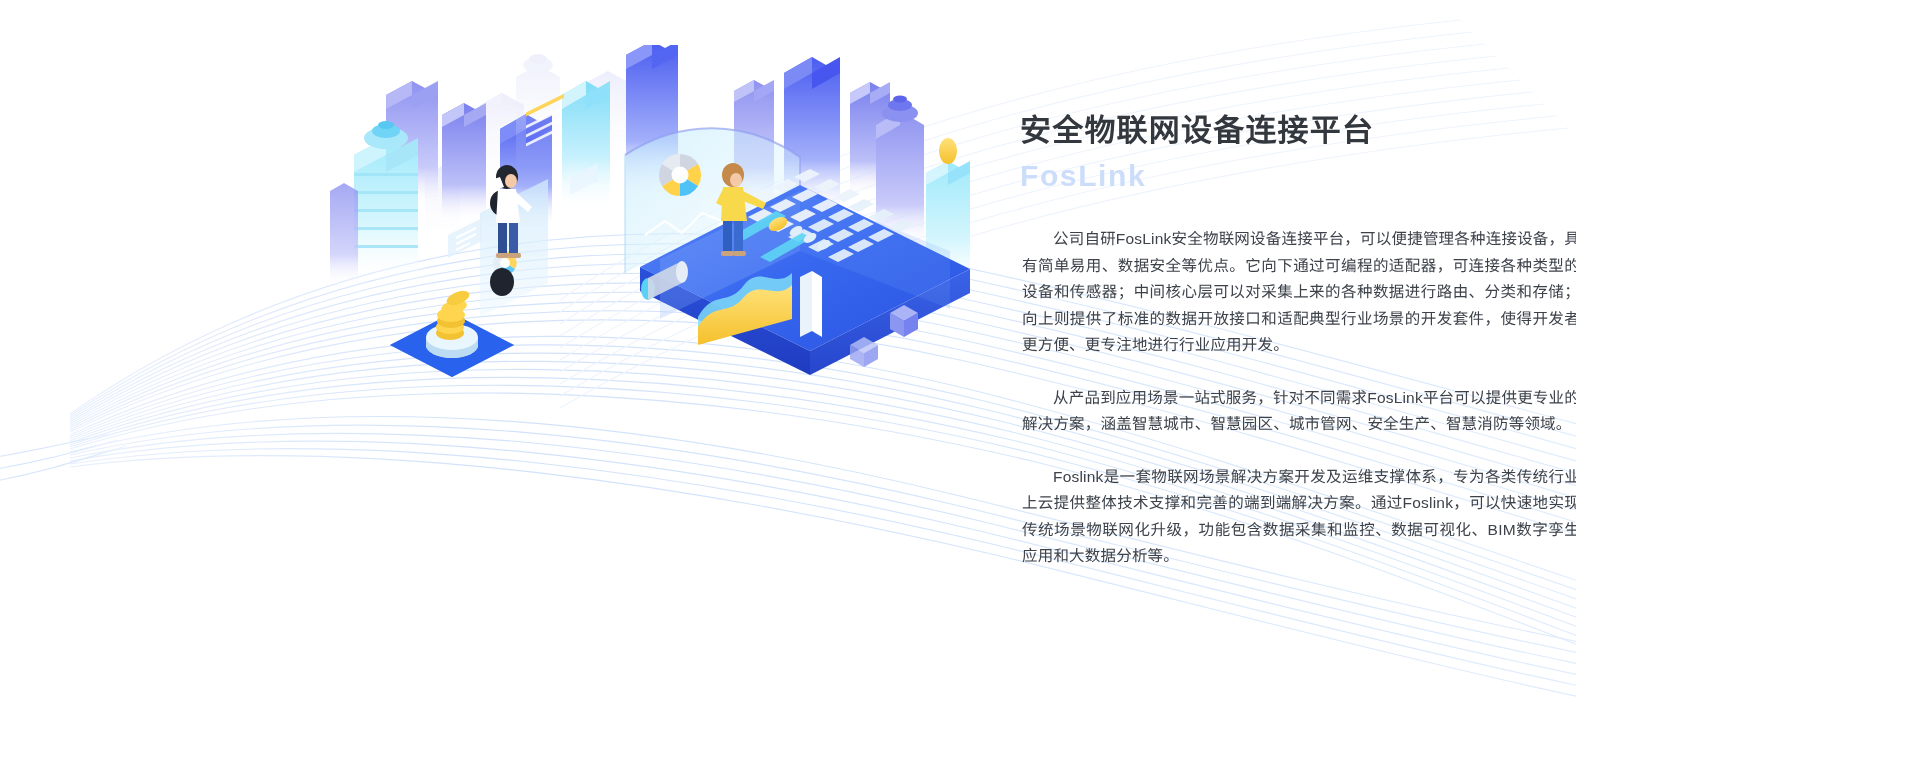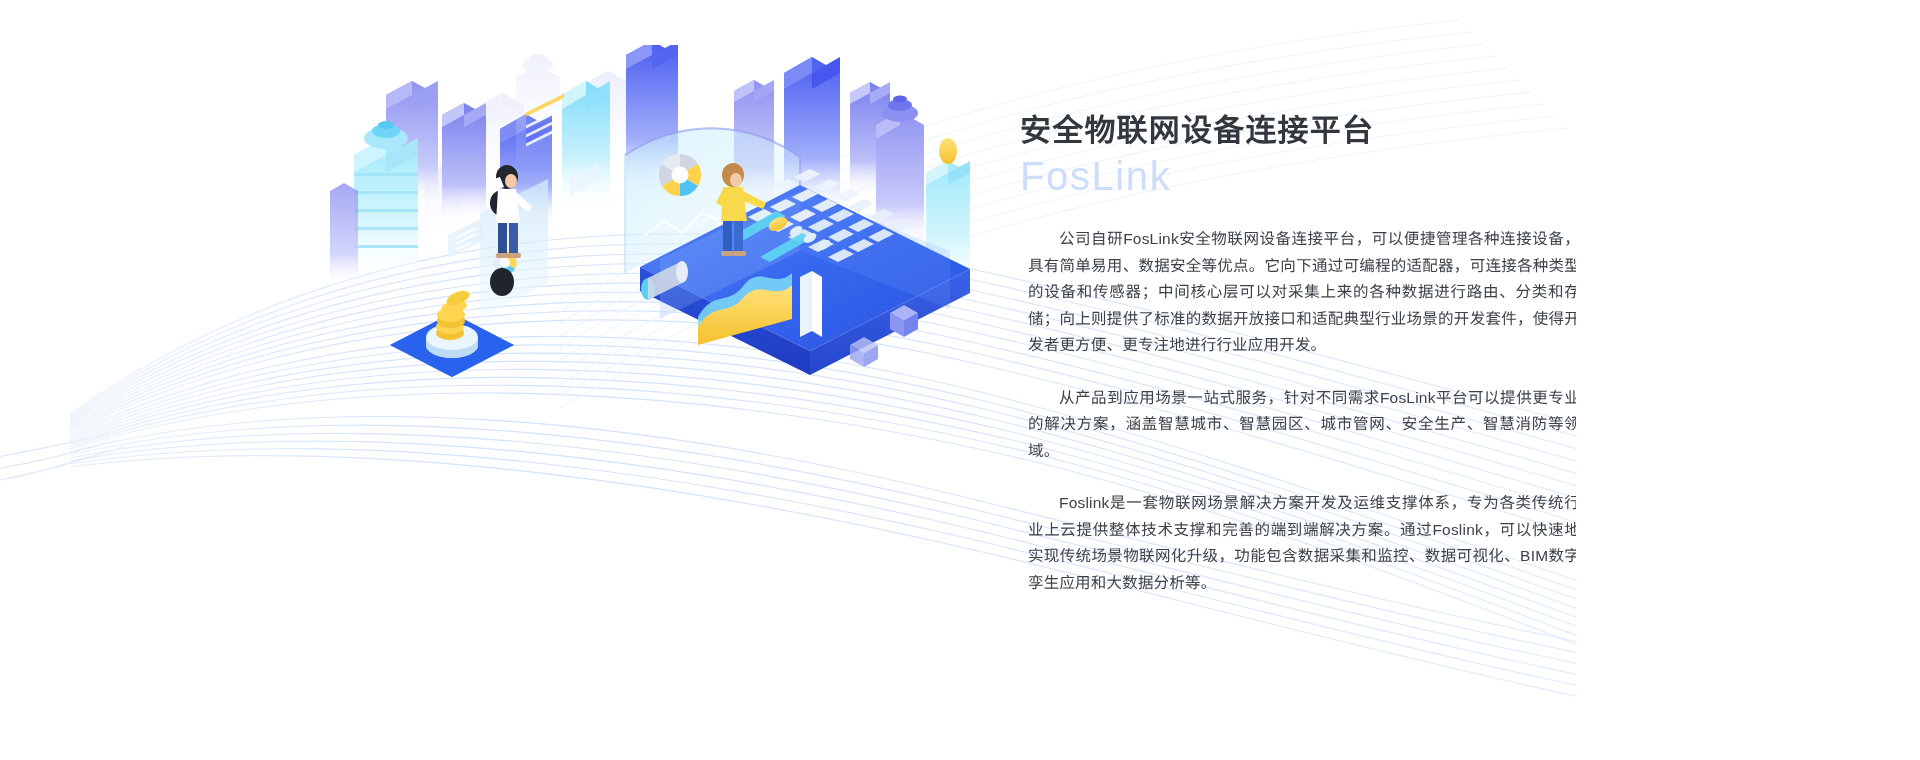--- a/index.html
+++ b/index.html
@@ -60,31 +60,31 @@
   .headline {
     margin: 0;
     font-size: 31px;
     line-height: 42px;
     font-weight: 700;
     color: #33373e;
     letter-spacing: 1.2px;
   }
   .subhead {
     margin: 4px 0 0 0;
-    font-size: 40px;
+    font-size: 30px;
     line-height: 40px;
-    font-weight: 400;
+    font-weight: 700;
     color: #ccddfa;
     letter-spacing: 1.6px;
   }
   .paragraphs {
     margin-top: 30px;
   }
   .para {
-    margin: 0 0 26px 8px;
+    margin: 0 0 26px 2px;
     font-size: 15.5px;
     line-height: 26.5px;
     color: #3d424a;
     text-align: justify;
     text-indent: 2em;
     letter-spacing: 0.2px;
   }
   .para:last-child { margin-bottom: 0; }
 </style>
 </head>

